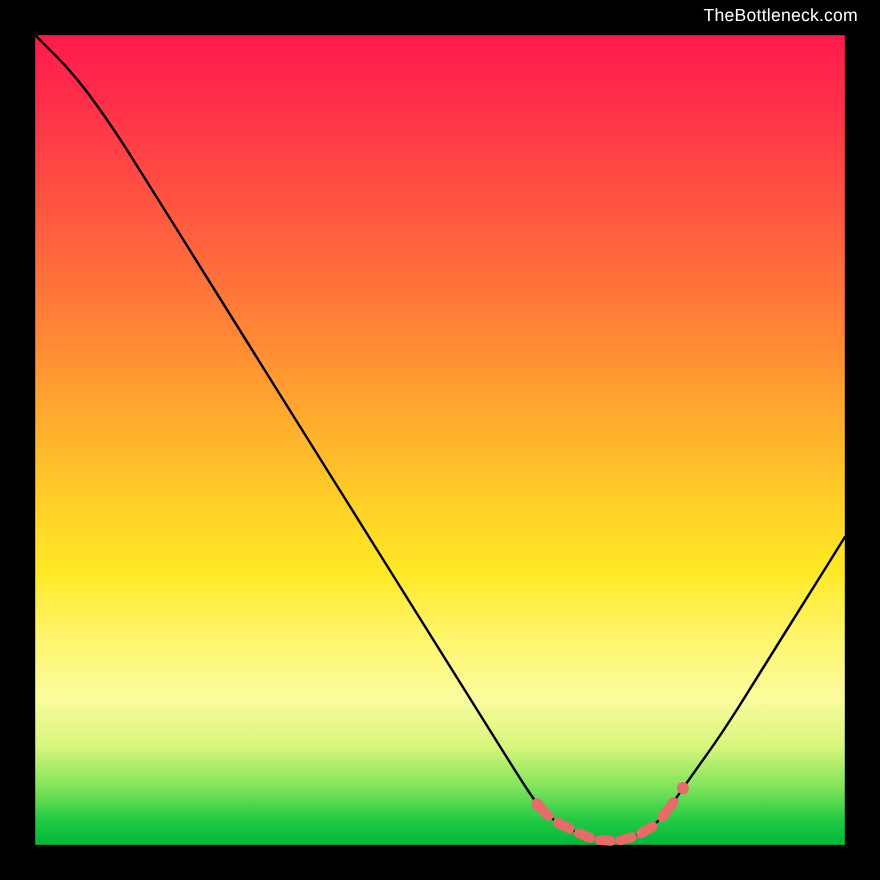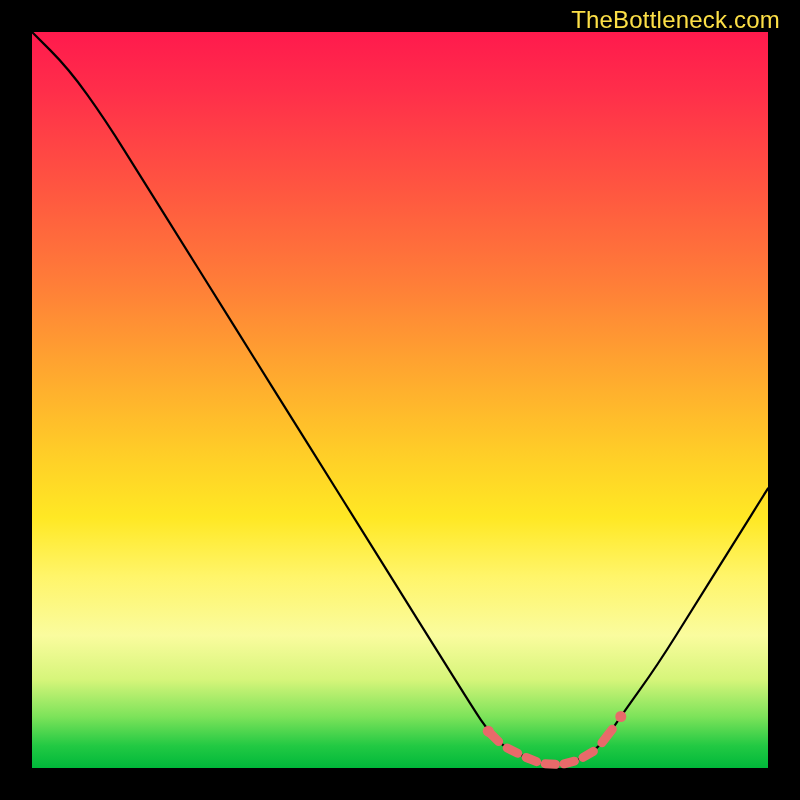--- a/index.html
+++ b/index.html
@@ -38,22 +38,22 @@
       #d6f57a 88%,
       #7de35a 93%,
       #22c943 97%,
       #00b83a 100%
     );
   }
   .watermark {
     position: absolute;
     top: 6px;
     right: 20px;
-    color: #fde047;
-    font-size: 24px;
+    color: #ffffff;
+    font-size: 16px;
     font-weight: 500;
     letter-spacing: 0.2px;
     user-select: none;
   }
   svg.overlay {
     position: absolute;
     left: 0;
     top: 0;
     width: 736px;
     height: 736px;

